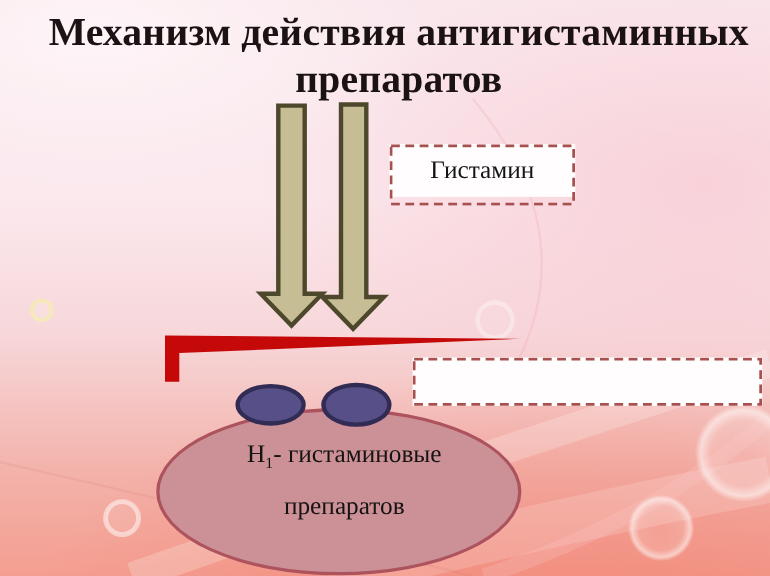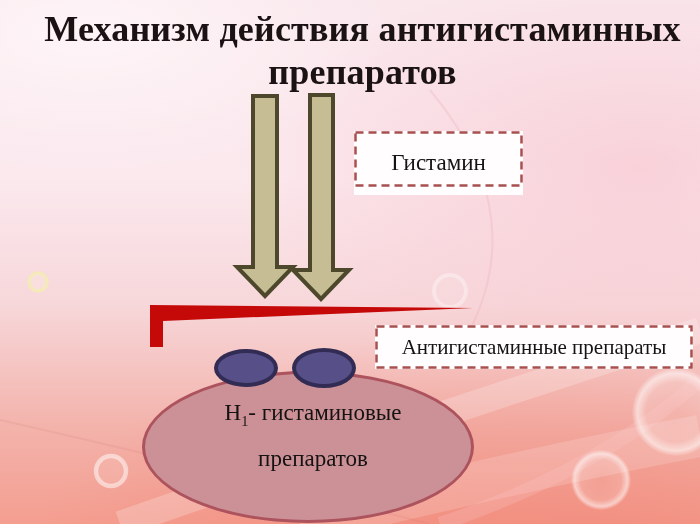--- a/index.html
+++ b/index.html
@@ -26,21 +26,21 @@
     font-size:36px;font-weight:700;line-height:1.2;
     color:var(--title-text,#1b1214);letter-spacing:0.2px;
   }
 
   .label-box{
     position:absolute;z-index:5;background:var(--box-background,#fffdfd);
     display:flex;align-items:center;justify-content:center;
     color:#141414;
   }
   .label-box .box-border{position:absolute;left:0;top:0;}
-  .box-histamine{left:354px;top:131px;width:169px;height:64px;font-size:23px;}
+  .box-histamine{left:354px;top:131px;width:169px;height:48px;font-size:23px;}
   .box-antihistamine{left:375px;top:325px;width:318px;height:44px;font-size:21px;}
   .label-box span{position:relative;z-index:1;}
 
   .arrow{fill:var(--arrow-fill,#c6bd95);stroke:var(--arrow-outline,#4d482b);stroke-width:4;stroke-linejoin:miter;}
   .wedge{fill:var(--inhibition-bar,#c50808);stroke:none;}
   .dash-rect{fill:none;stroke:var(--box-border,#a84f4f);stroke-width:2.5;stroke-dasharray:8 5;}
 
   .cell{
     position:absolute;z-index:3;left:142px;top:371px;width:332px;height:152px;
     background:var(--cell-fill,#cb9197);
@@ -101,21 +101,20 @@
     <svg class="box-border" width="169" height="56" viewBox="0 0 169 56">
       <rect class="dash-rect" x="1.5" y="1.5" width="166" height="53"></rect>
     </svg>
     <span>Гистамин</span>
   </div>
 
   <div class="label-box box-antihistamine">
     <svg class="box-border" width="318" height="44" viewBox="0 0 318 44">
       <rect class="dash-rect" x="1.5" y="1.5" width="315" height="41"></rect>
     </svg>
-    <span>Антигистаминные препараты</span>
   </div>
 
   <div class="cell"></div>
   <div class="receptor receptor-1"></div>
   <div class="receptor receptor-2"></div>
 
   <div class="cell-label">
     <span>H</span><sub>1</sub><span>- гистаминовые препаратов</span>
   </div>
 

